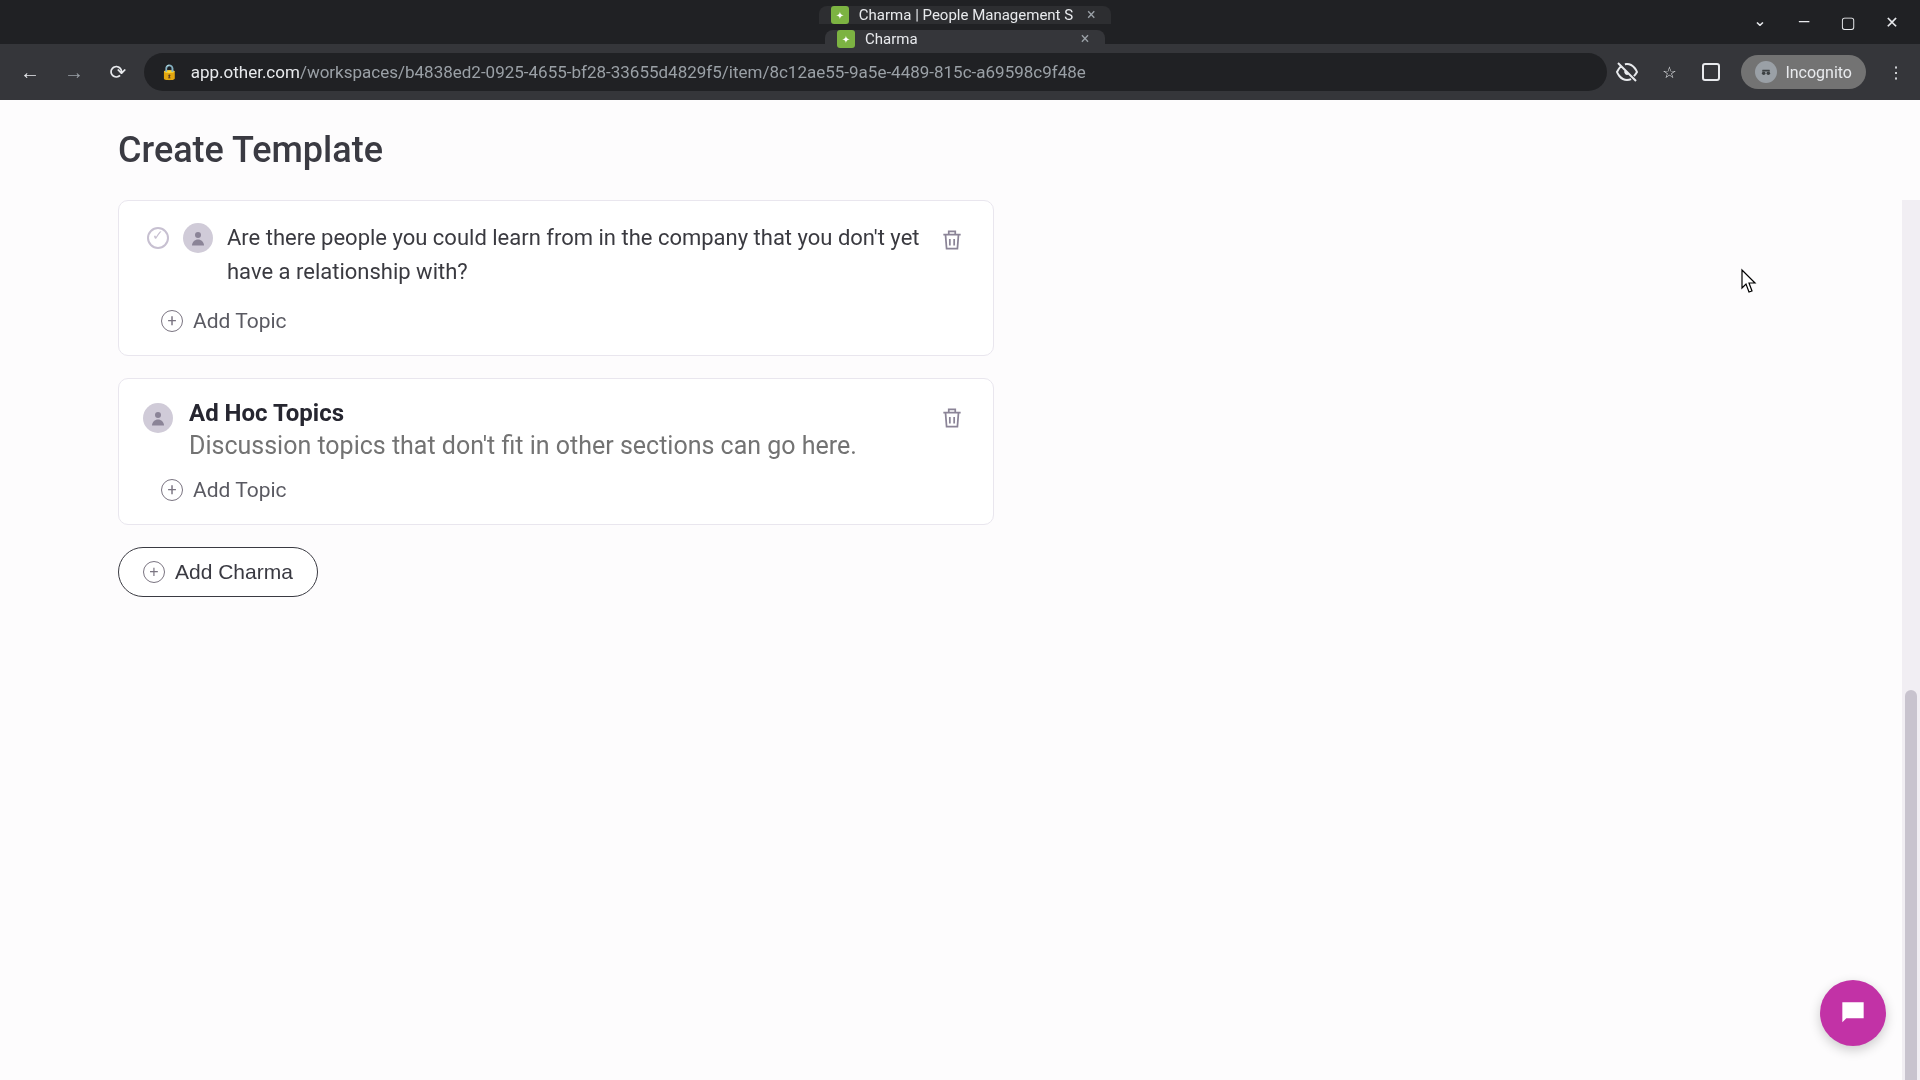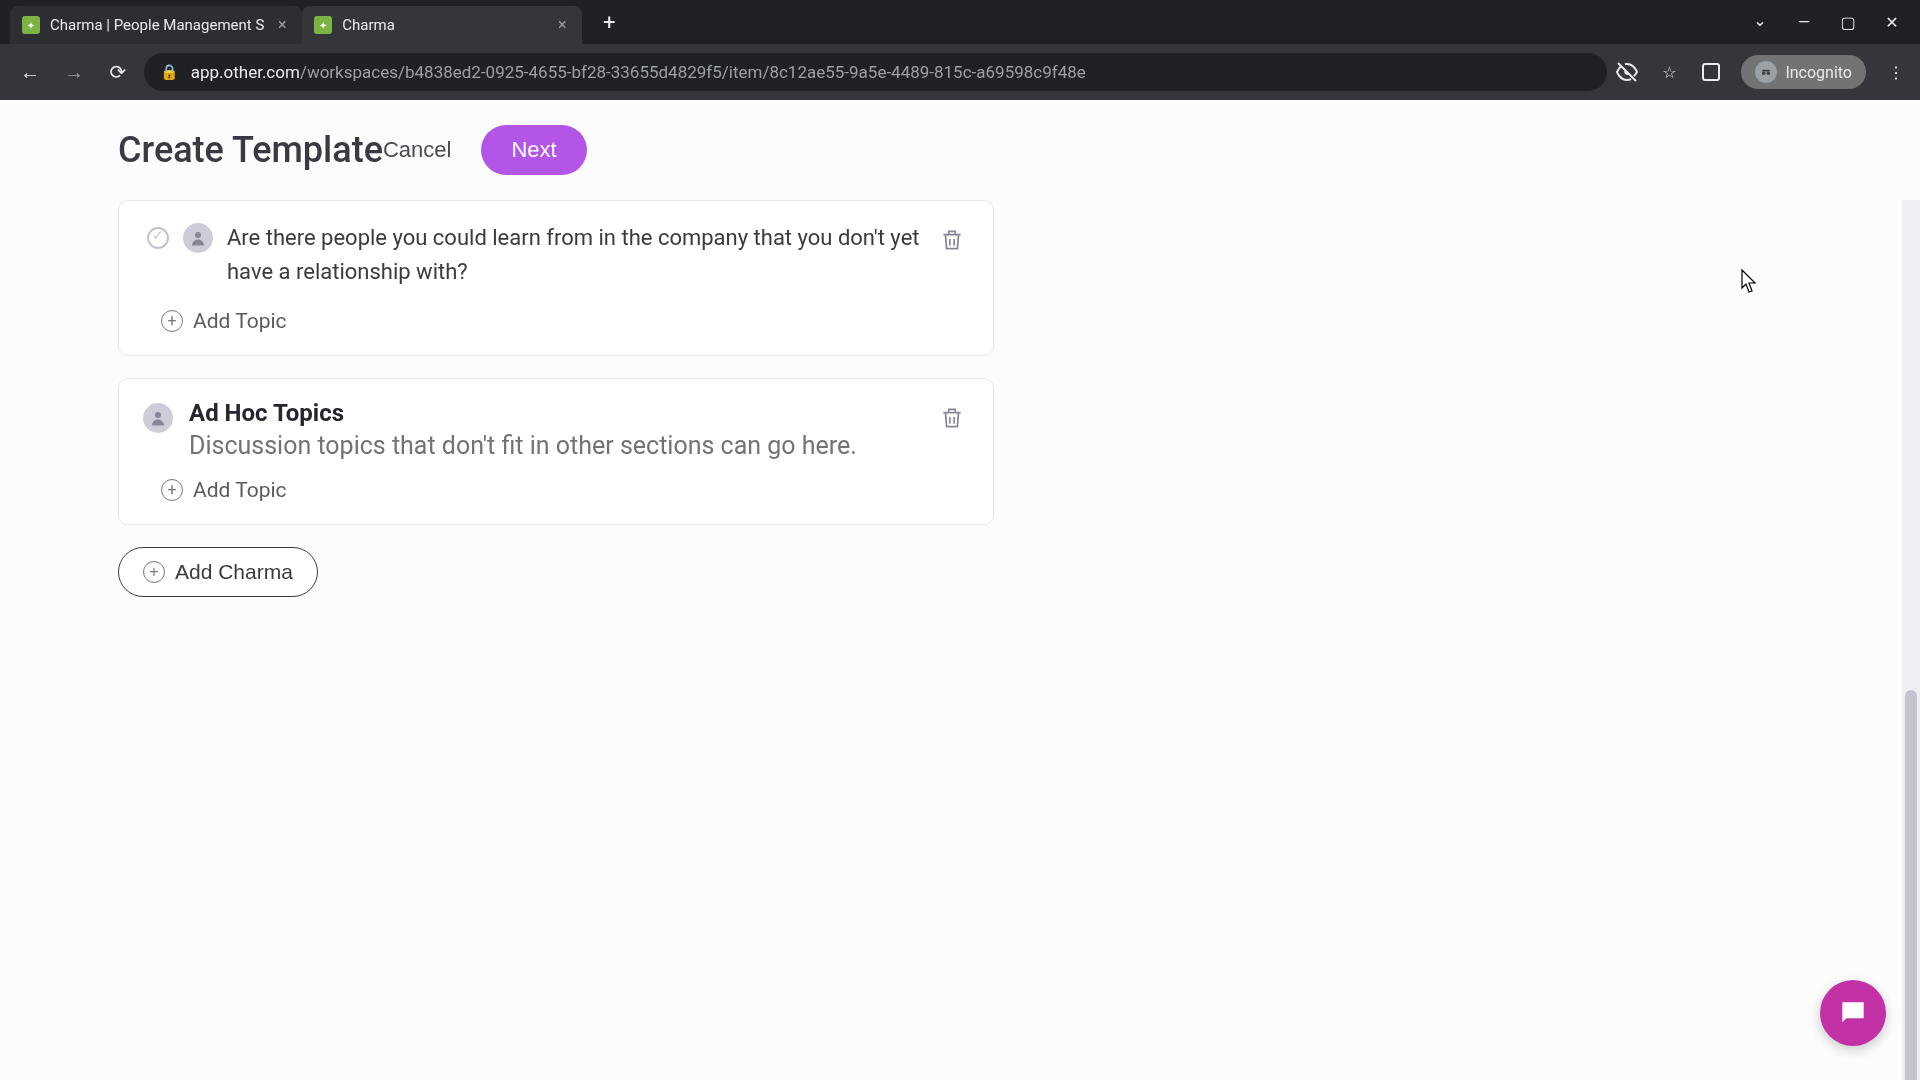--- a/index.html
+++ b/index.html
@@ -14,20 +14,21 @@
     
     .browser-chrome {
       background: #202124;
       height: 100px;
     }
     .tab-bar {
       display: flex;
       align-items: center;
       height: 44px;
       padding-left: 10px;
+      flex-direction: column;
     }
     .tab {
       display: flex;
       align-items: center;
       height: 38px;
       padding: 0 12px;
       border-radius: 8px 8px 0 0;
       color: #e8eaed;
       font-size: 15px;
       min-width: 280px;
@@ -106,22 +107,22 @@
     
     
     .app {
       position: absolute;
       top: 100px; left: 0; right: 0; bottom: 0;
       background: #fdfcfd;
     }
     .app-header {
       display: flex;
       align-items: center;
-      justify-content: flex-start;
-      padding: 24px 52px 24px 118px;
+      justify-content: space-between;
+      padding: 24px 76px 24px 118px;
       height: 100px;
     }
     .page-title {
       font-size: 36px;
       font-weight: 500;
       color: #3a3a42;
     }
     .header-actions {
       display: flex; align-items:center; gap: 30px;
     }
@@ -295,24 +296,20 @@
         <span>Incognito</span>
       </div>
       <div class="ri">⋮</div>
     </div>
   </div>
 </div>
 
 <div class="app">
   <div class="app-header">
     <h1 class="page-title">Create Template</h1>
-    <div class="header-actions">
-      <button class="cancel-btn">Cancel</button>
-      <button class="next-btn">Next</button>
-    </div>
   </div>
 
   <div class="content">
     
     <div class="card">
       <div class="topic-row">
         <span class="circle-check"></span>
         <span class="avatar">
           <svg viewBox="0 0 24 24">
               <circle cx="12" cy="8" r="4"></circle>

